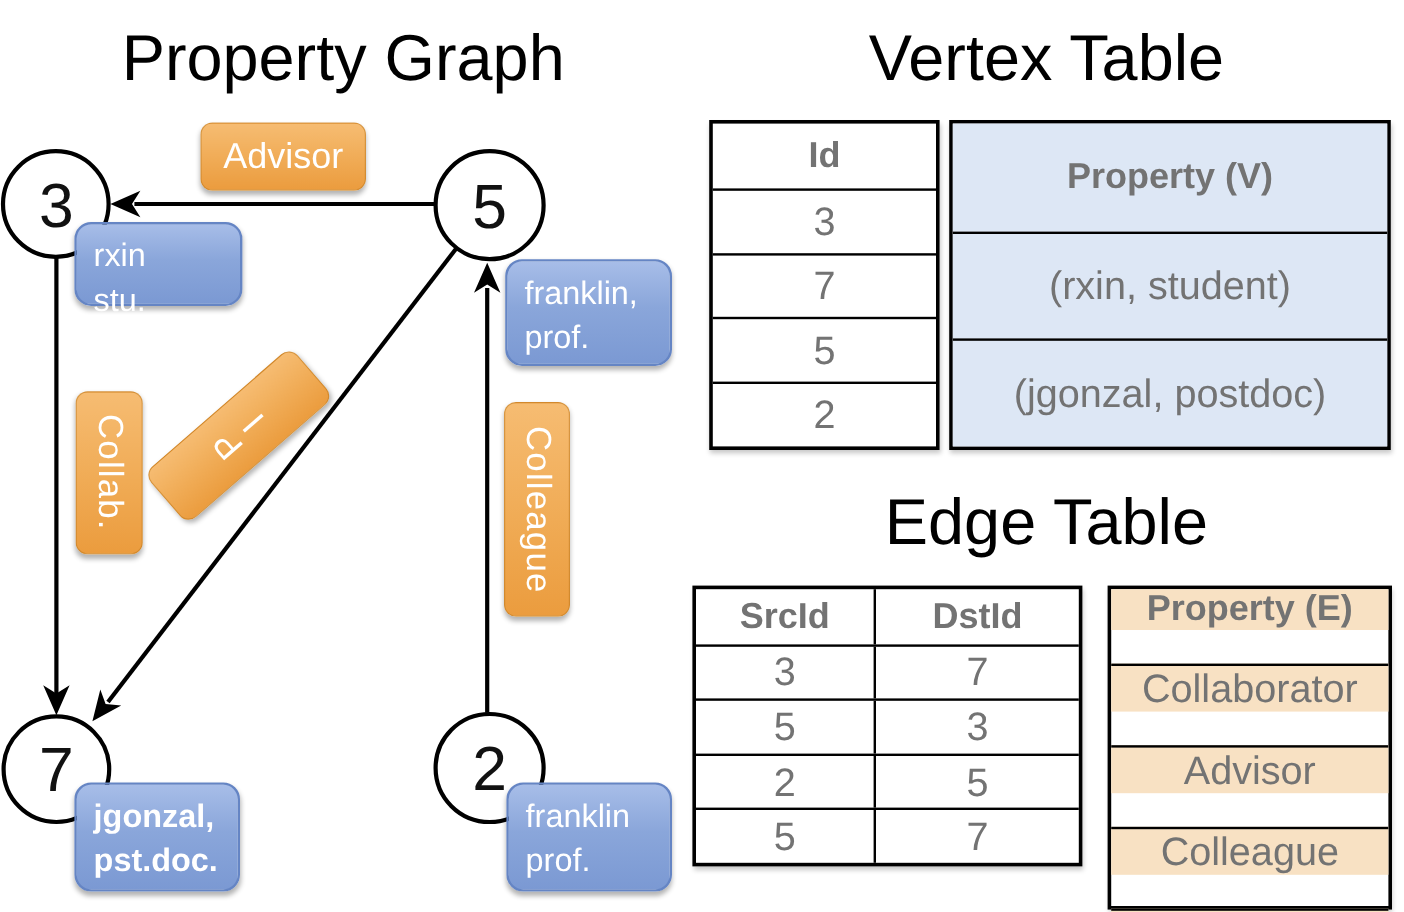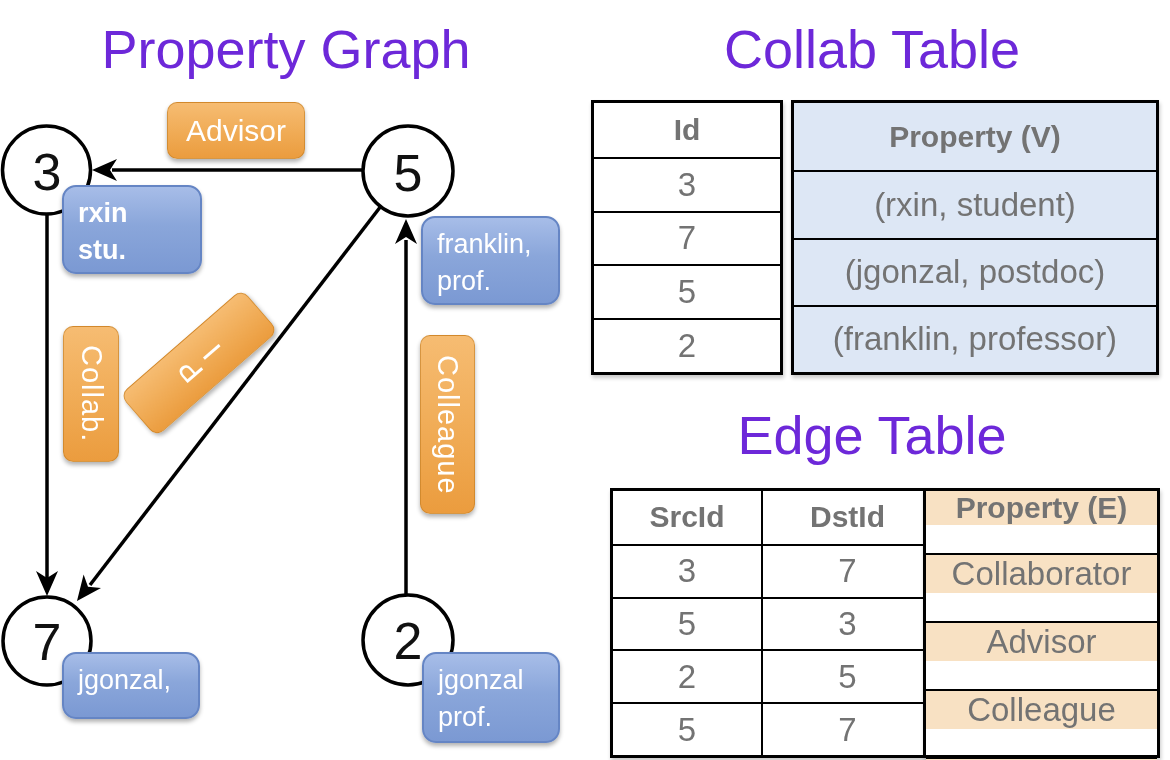--- a/index.html
+++ b/index.html
@@ -7,21 +7,21 @@
     width:1170px;height:760px;position:relative;overflow:hidden;
     background:#ffffff;
     font-family:"Liberation Sans", sans-serif;
     color:#1a1a1a;
   }
   .abs{position:absolute;}
 
   
   .big-title{
     font-size:54px;line-height:58px;font-weight:400;
-    text-align:center;color:#6d28d9;letter-spacing:0px;
+    text-align:center;color:#000000;letter-spacing:0px;
     white-space:nowrap;
   }
 
   
   #graph-svg{position:absolute;left:0;top:0;}
 
   
   .elabel{
     background:linear-gradient(180deg,#f6bc72 0%,#f0ab55 55%,#eb9c3e 100%);
     border:1px solid rgba(190,120,30,0.55);
@@ -112,61 +112,61 @@
 
 <div class="abs elabel vtext" style="left:63px;top:326px;width:54px;height:134px;">Collab.</div>
 
 <div class="abs elabel pi-box" style="left:118px;top:335px;width:160px;height:54px;">
     <span class="rglyph">P</span>
     <span class="rglyph">I</span>
   </div>
 
 <div class="abs elabel vtext" style="left:420px;top:335px;width:53px;height:177px;">Colleague</div>
 
-<div class="abs vbox" style="left:62px;top:185px;width:140px;height:89px;font-weight:bold;">
+<div class="abs vbox" style="left:62px;top:185px;width:140px;height:70px;">
   <div>rxin</div>
   <div>stu.</div>
 </div>
 <div class="abs vbox" style="left:421px;top:185px;width:139px;height:89px;margin-top:31px;">
   <div>franklin,</div>
   <div>prof.</div>
 </div>
-<div class="abs vbox" style="left:62px;top:652px;width:138px;height:67px;">
+<div class="abs vbox" style="left:62px;top:652px;width:138px;height:91px;font-weight:bold;">
   <div>jgonzal,</div>
+  <div>pst.doc.</div>
 </div>
 <div class="abs vbox" style="left:422px;top:652px;width:138px;height:91px;">
-  <div>jgonzal</div>
+  <div>franklin</div>
   <div>prof.</div>
 </div>
 
 <div class="abs node-num" style="left:17px;top:144px;">3</div>
 <div class="abs node-num" style="left:378px;top:145px;">5</div>
 <div class="abs node-num" style="left:17px;top:614px;">7</div>
 <div class="abs node-num" style="left:378px;top:613px;">2</div>
 
-<div class="abs big-title" style="left:582px;top:20px;width:580px;">Collab Table</div>
+<div class="abs big-title" style="left:582px;top:20px;width:580px;">Vertex Table</div>
 
 <div class="abs sub-table" style="left:591px;top:100px;width:192px;height:275px;">
   <div class="cell header first">Id</div>
   <div class="cell">3</div>
   <div class="cell">7</div>
   <div class="cell">5</div>
   <div class="cell">2</div>
 </div>
 
 <div class="abs sub-table" style="left:791px;top:100px;width:368px;height:275px;">
   <div class="cell header first fill-blue">Property (V)</div>
   <div class="cell fill-blue">(rxin, student)</div>
   <div class="cell fill-blue">(jgonzal, postdoc)</div>
-  <div class="cell fill-blue">(franklin, professor)</div>
 </div>
 
 <div class="abs big-title" style="left:582px;top:406px;width:580px;">Edge Table</div>
 
-<div class="abs sub-table" style="left:610px;top:488px;width:325px;height:270px;">
+<div class="abs sub-table" style="left:577px;top:488px;width:325px;height:234px;">
   <div class="et-row first">
     <div class="cell header src first">SrcId</div>
     <div class="cell header first">DstId</div>
   </div>
   <div class="et-row">
     <div class="cell src">3</div>
     <div class="cell">7</div>
   </div>
   <div class="et-row">
     <div class="cell src">5</div>

